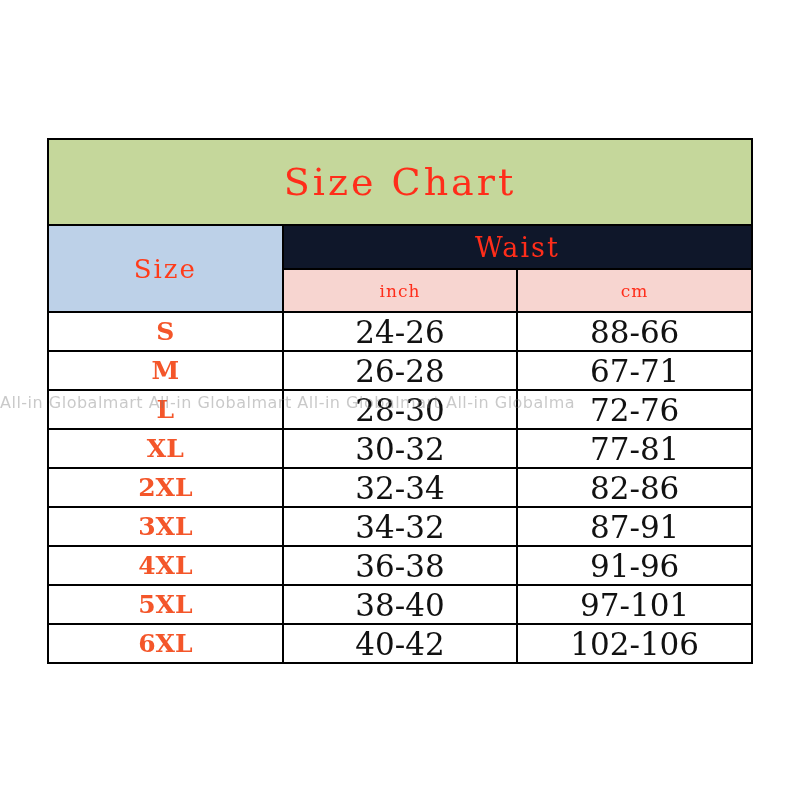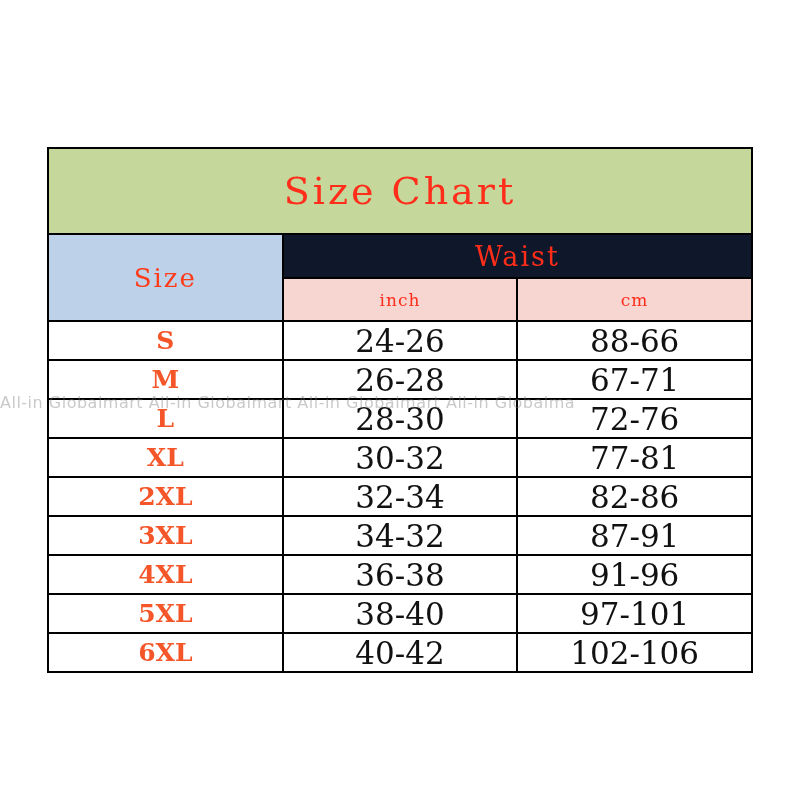--- a/index.html
+++ b/index.html
@@ -11,21 +11,21 @@
     width: 800px;
     height: 800px;
     position: relative;
     font-family: "DejaVu Serif", "Liberation Serif", serif;
     overflow: hidden;
   }
 
   #chart-wrap {
     position: absolute;
     left: 47px;
-    top: 147px;
+    top: 138px;
     width: 706px;
   }
 
   table.size-chart {
     border-collapse: collapse;
     width: 706px;
     table-layout: fixed;
     border: 2px solid #000000;
   }
   table.size-chart td, table.size-chart th {

